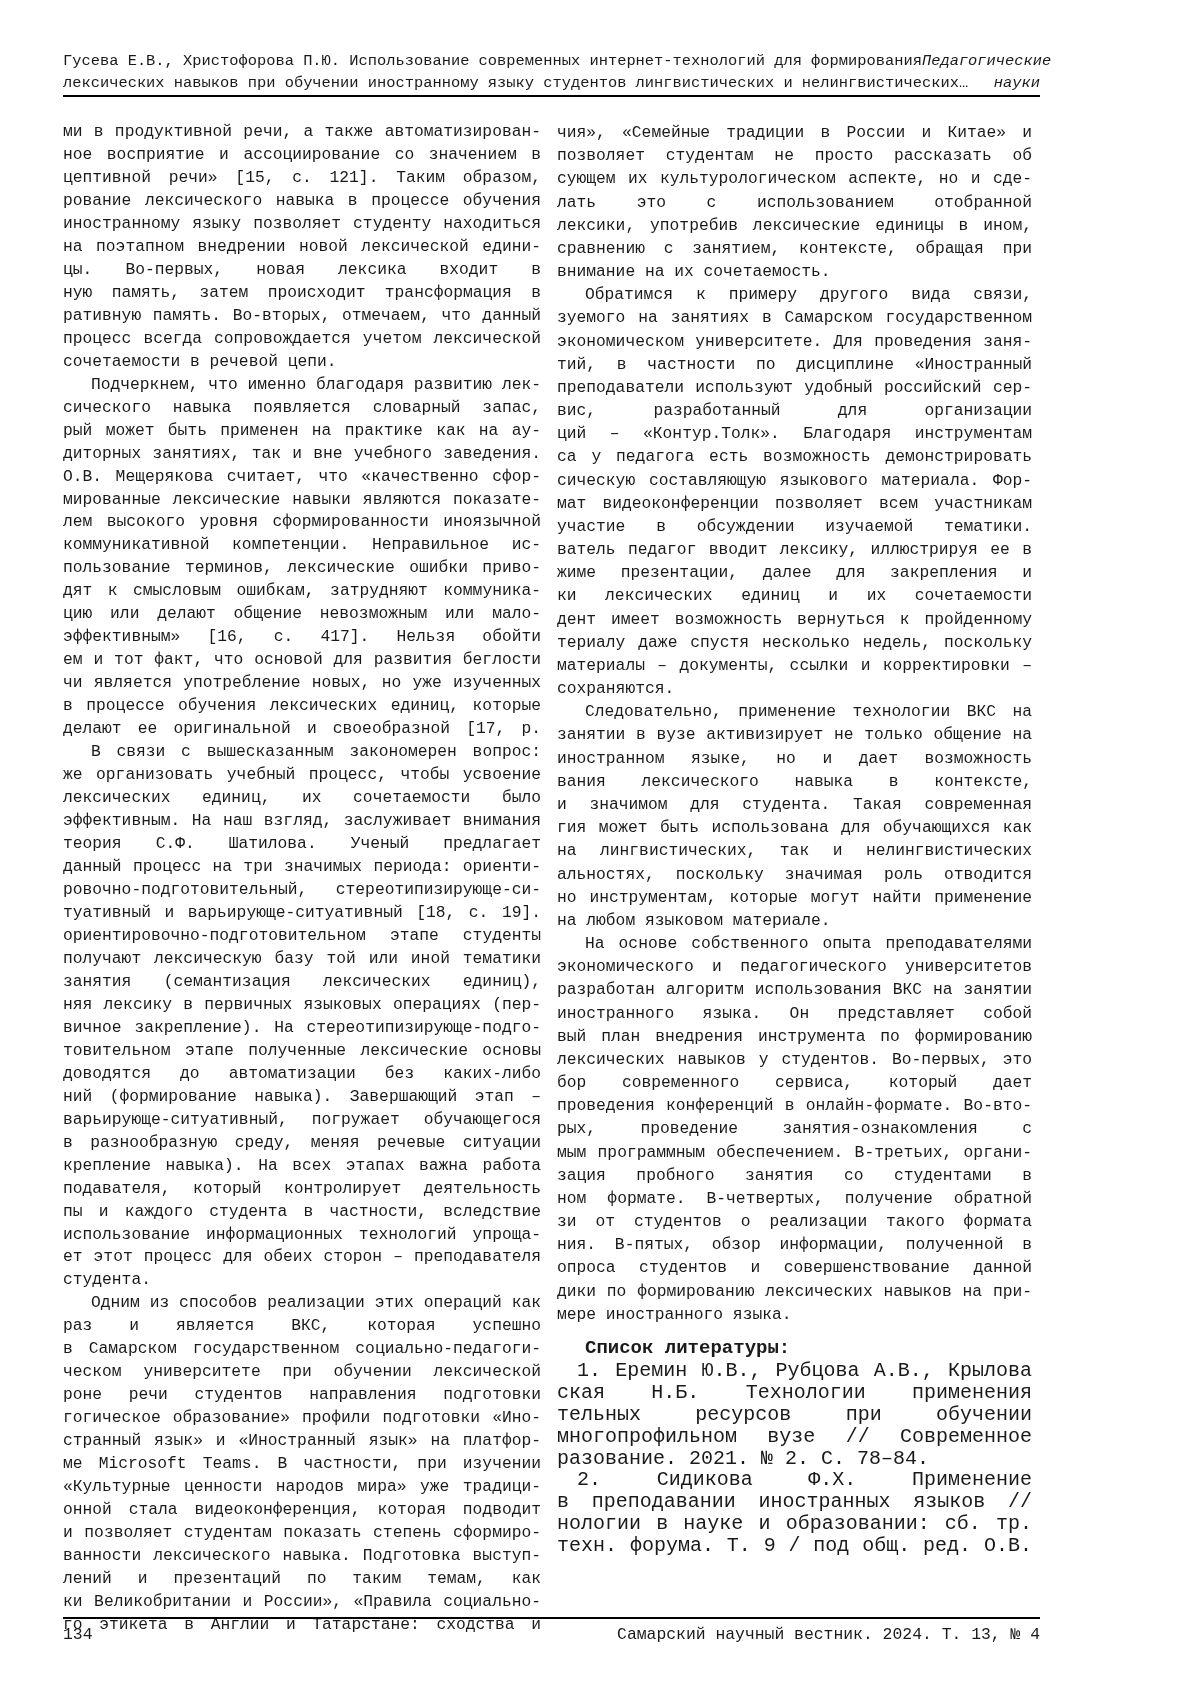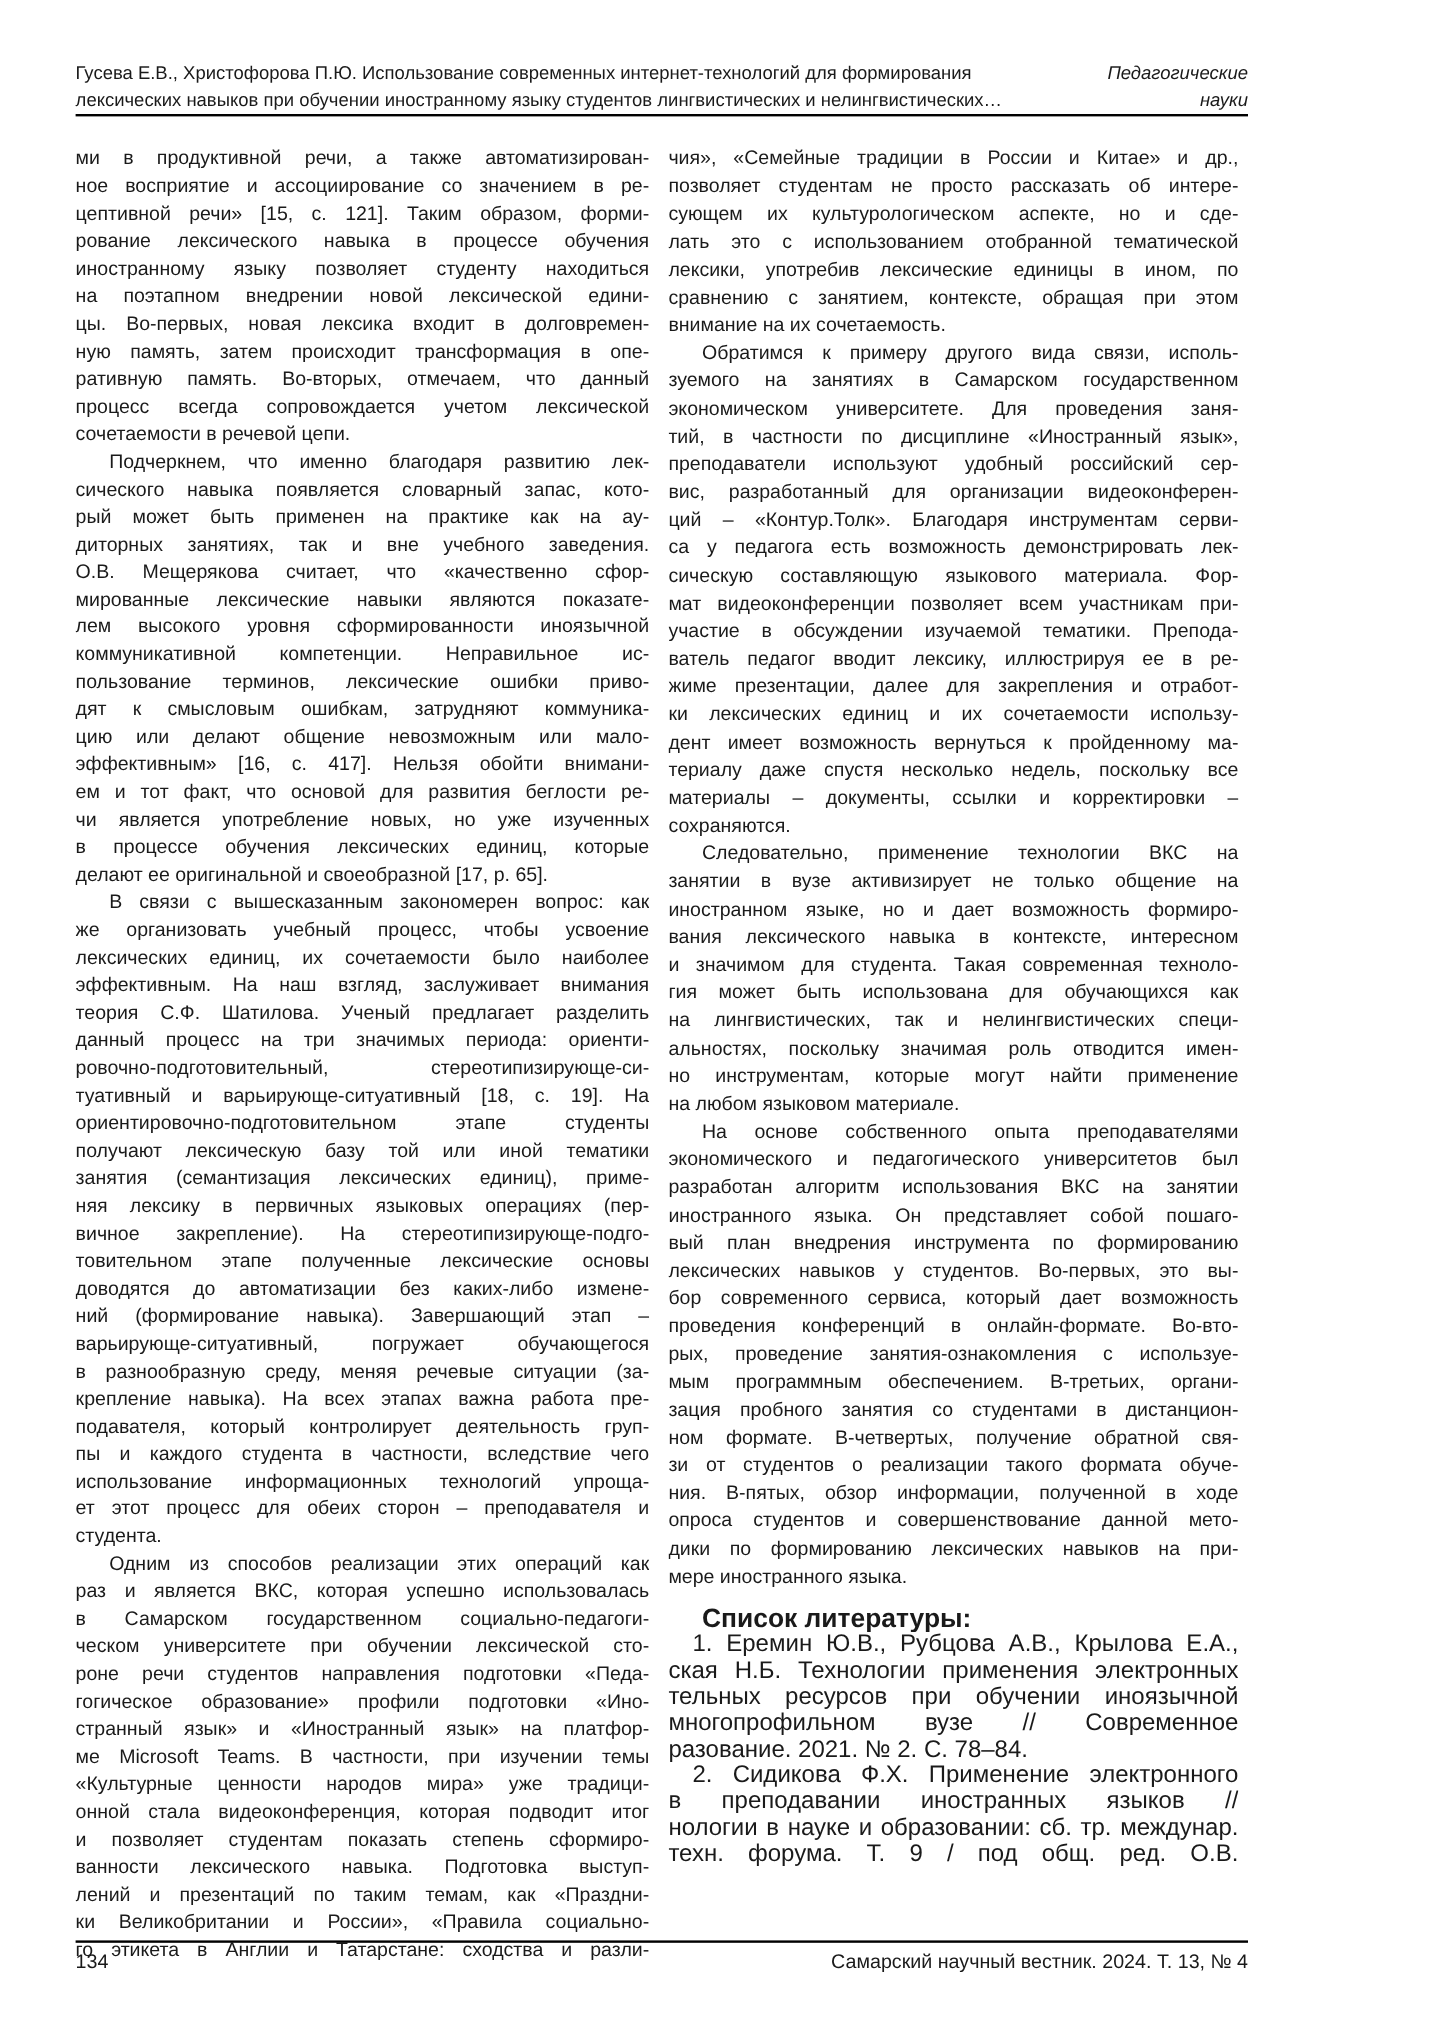--- a/index.html
+++ b/index.html
@@ -1,18 +1,18 @@
 <!DOCTYPE html>
 <html><head>
 <meta charset="utf-8">
 <style>
   html,body{margin:0;padding:0;background:#ffffff;}
   .page{
     position:relative;width:1200px;height:1697px;background:var(--bg,#ffffff);
-    color:var(--fg,#1a1a1a);font-family:Liberation Sans, sans-serif;
+    color:var(--fg,#1a1a1a);font-family:Liberation Mono, monospace;
     overflow:hidden;
   }
   .content{position:absolute;left:63px;top:51px;width:977px;}
   .runhead{font-size:15.4px;line-height:21.5px;}
   .hrow{display:flex;justify-content:space-between;align-items:baseline;}
   .hleft{white-space:nowrap;}
   .hright{font-style:italic;white-space:nowrap;}
   .header-rule{margin-top:1px;border-bottom:2.5px solid var(--rule,#000);}
   .columns{display:flex;gap:16px;margin-top:24px;}
   .col{flex:0 0 auto;}
@@ -21,21 +21,21 @@
   .line{
     font-size:16.3px;text-align:justify;text-align-last:justify;
     overflow:hidden;
   }
   .col-left .line{line-height:22.98px;height:22.98px;}
   .col-right .para.body .line{line-height:23.18px;height:23.18px;}
   .line.lastline{text-align-last:left;}
   .line.indent{text-indent:28px;}
   .para.section-heading{margin-top:11px;}
   .para.section-heading .line{
-    font-weight:700;font-size:22px;line-height:23px;height:23px;
+    font-weight:700;font-size:19px;line-height:23px;height:23px;
     text-align-last:left;
   }
   .para.reference .line{font-size:20px;line-height:21.9px;height:21.9px;}
   .para.reference .line.indent{text-indent:20px;}
   .footer{position:absolute;left:63px;top:1617px;width:977px;}
   .footer-rule{border-bottom:2.5px solid var(--rule,#000);}
   .frow{display:flex;justify-content:space-between;font-size:16.4px;line-height:20px;padding-top:6px;}
 </style>
 </head>
 <body>

